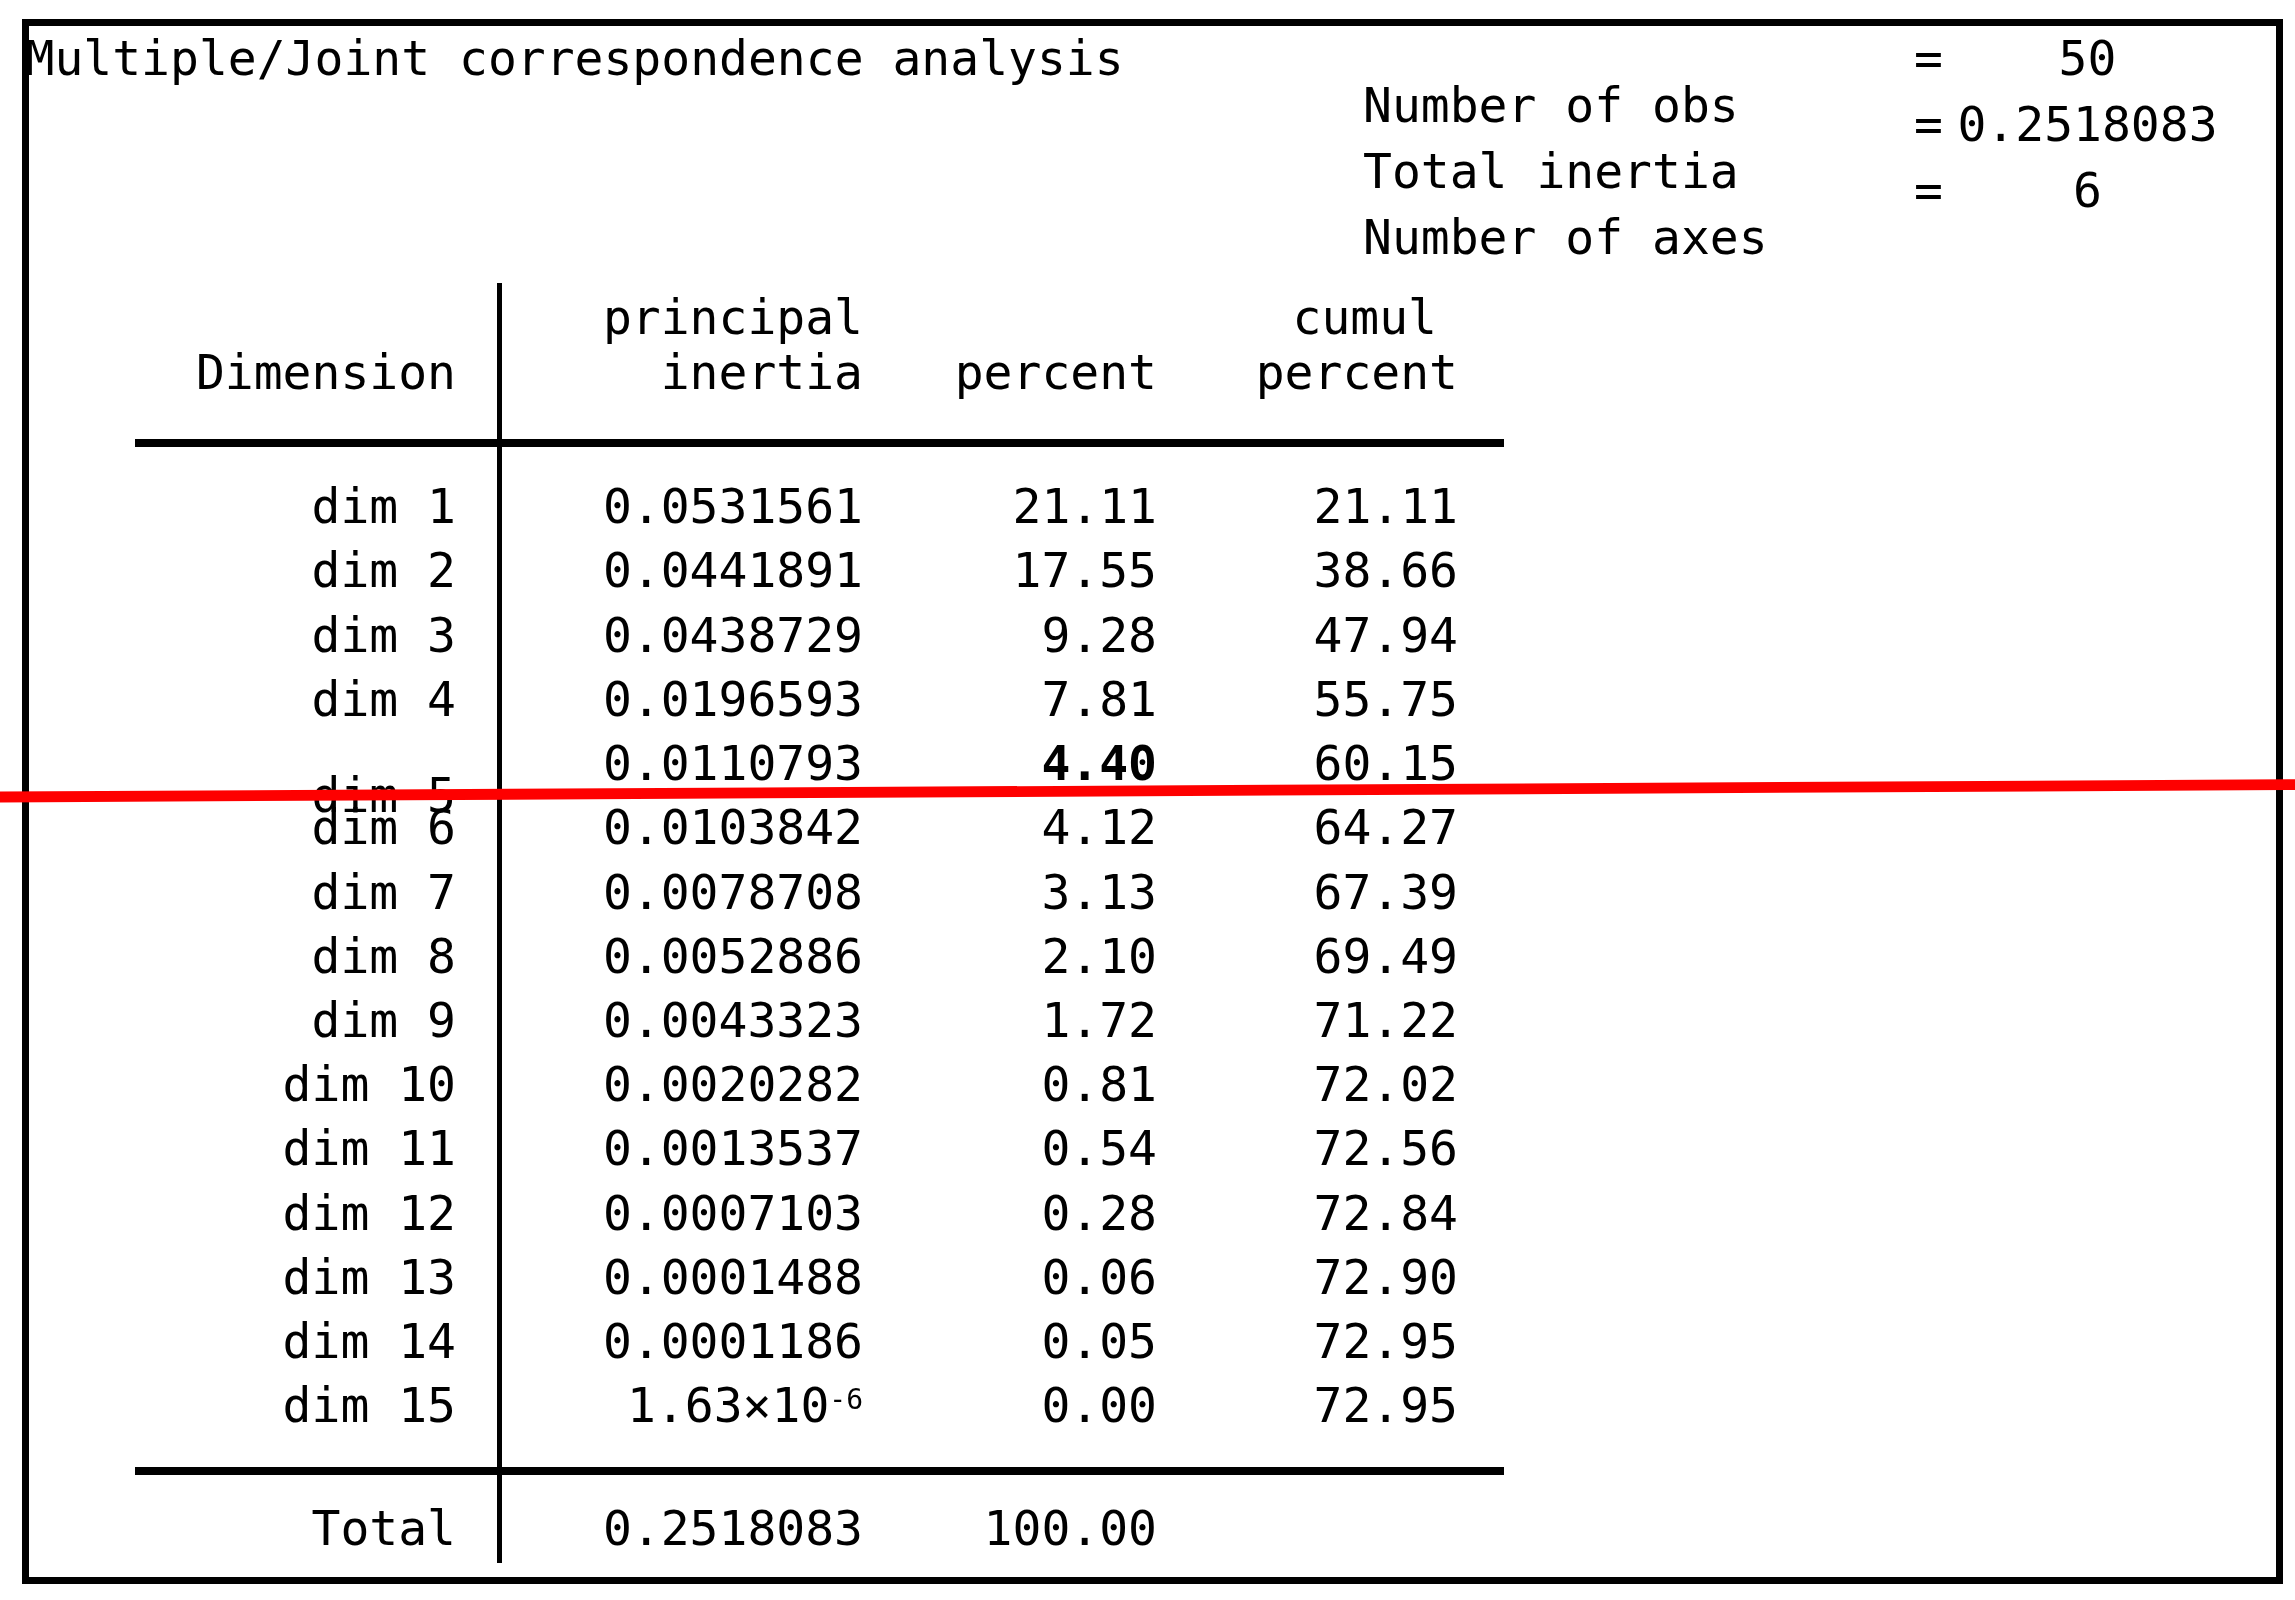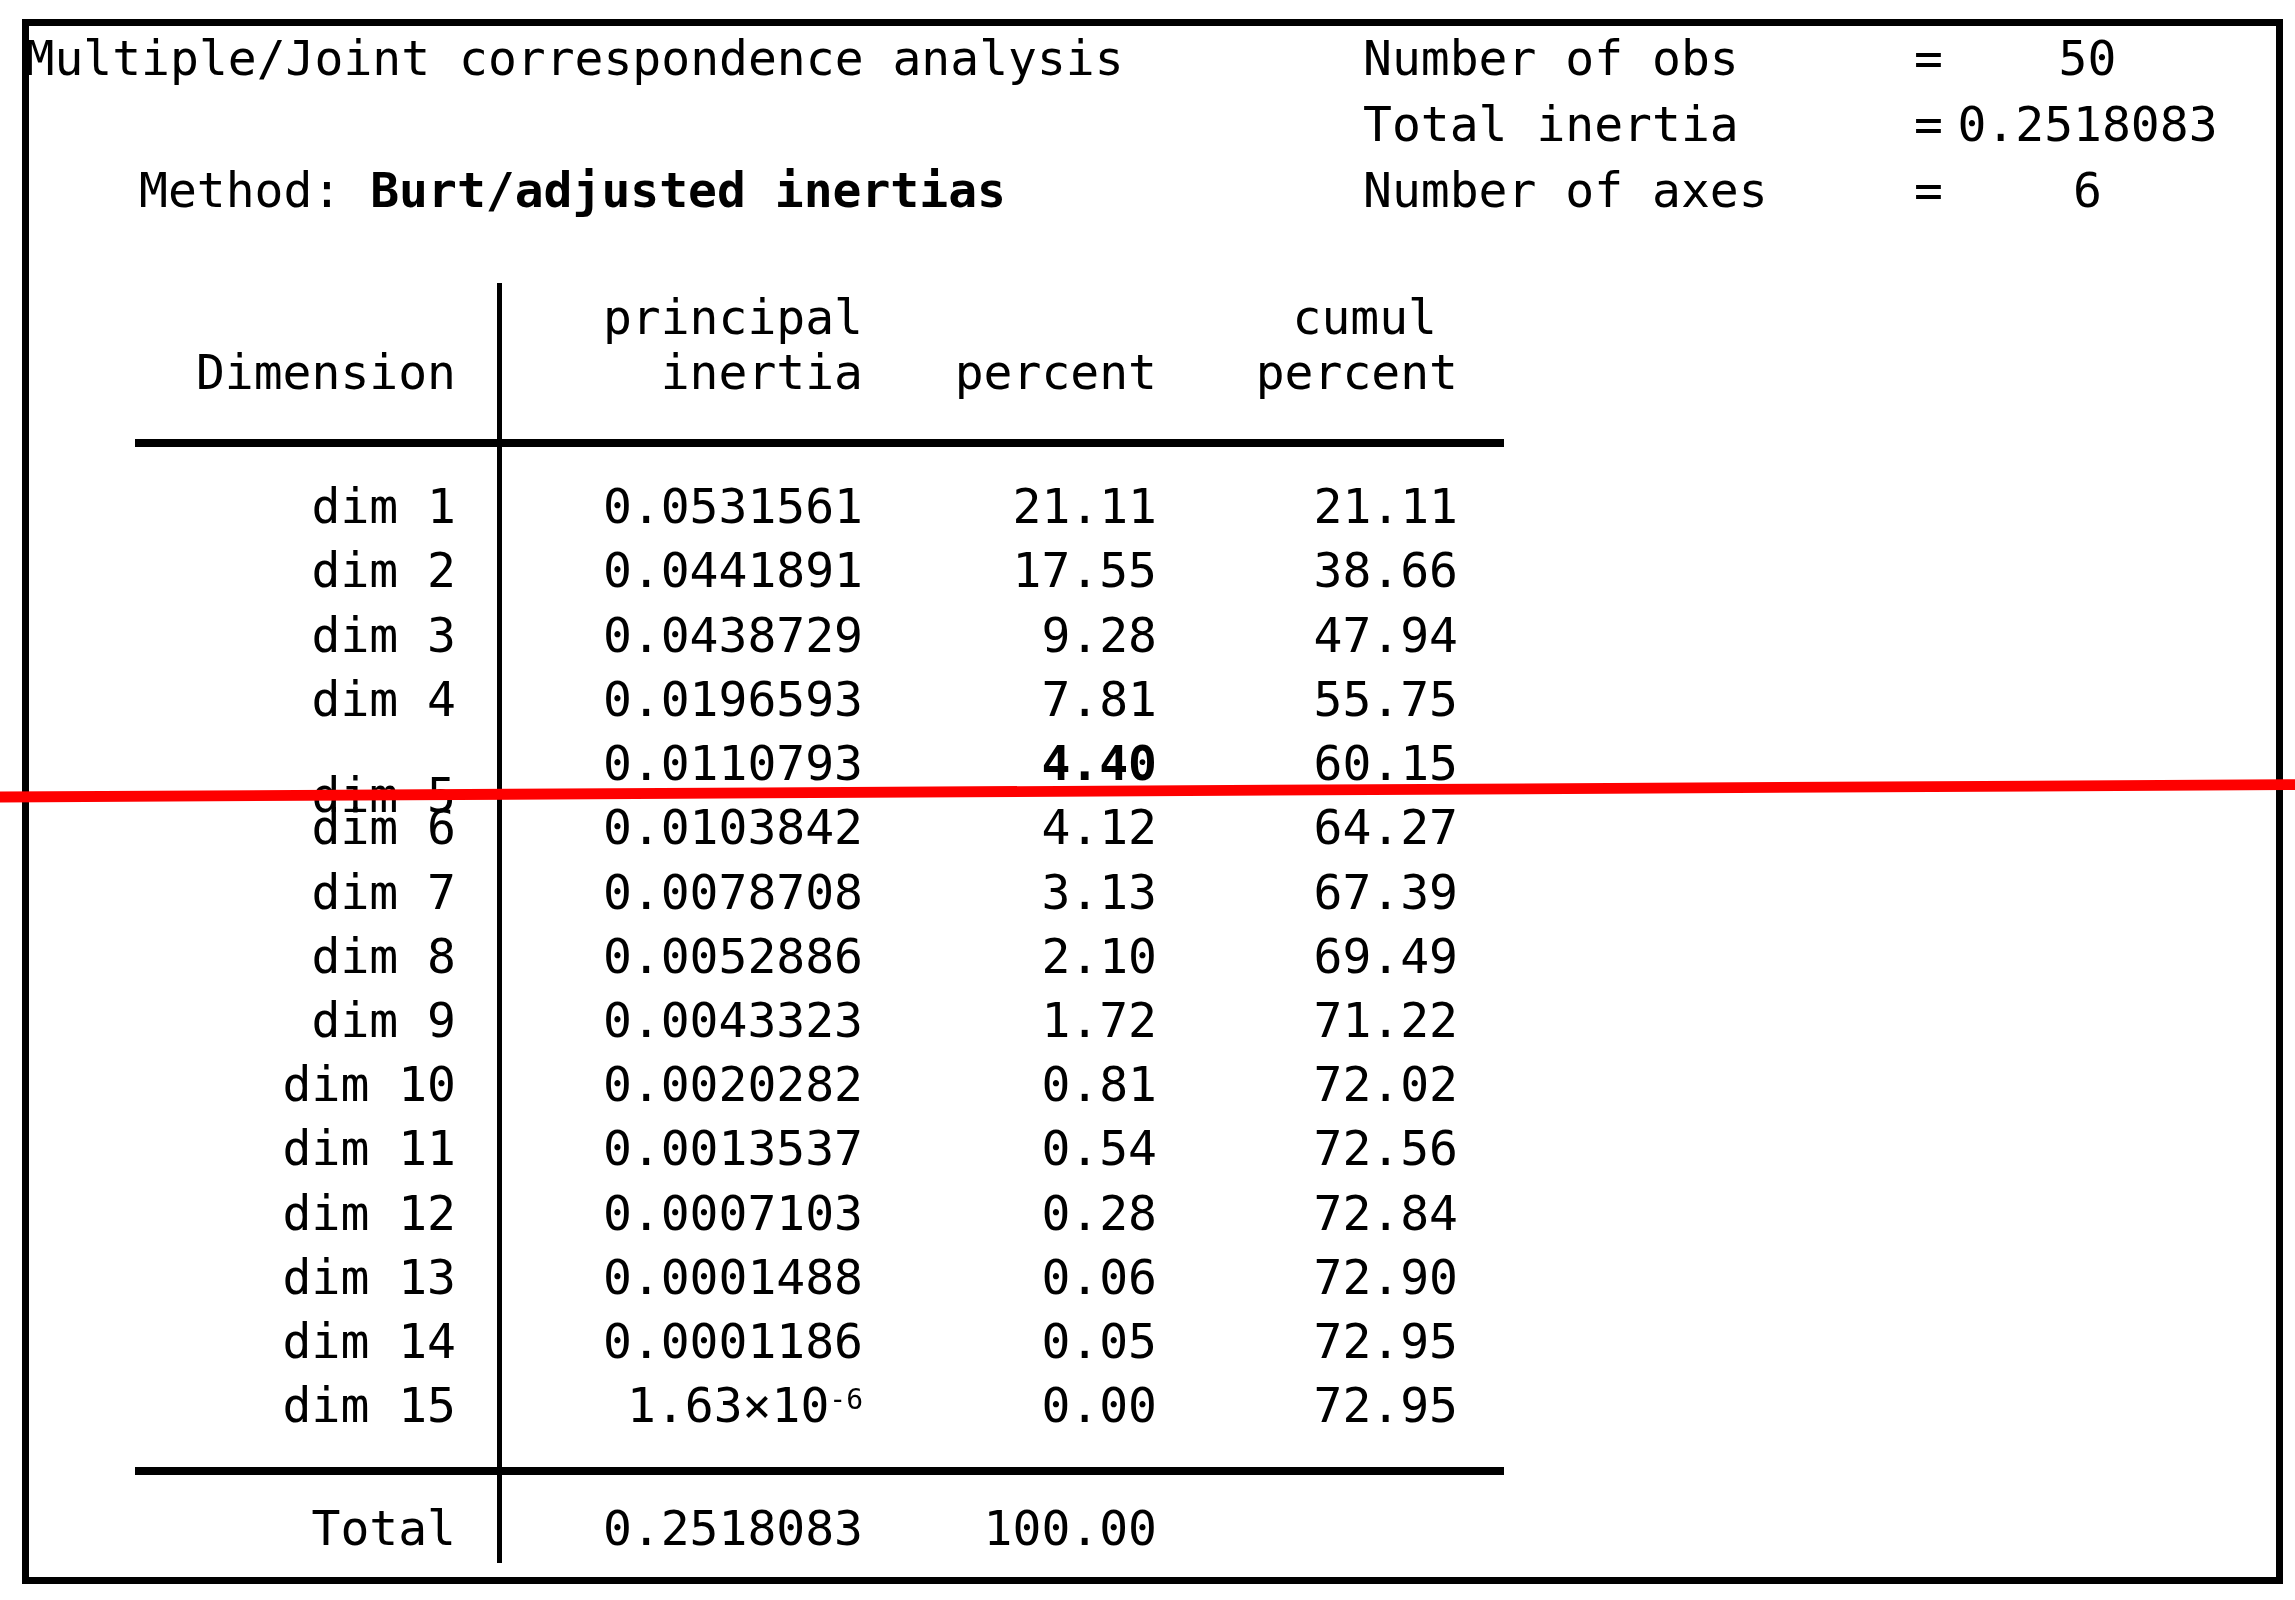--- a/index.html
+++ b/index.html
@@ -9,21 +9,21 @@
   .t{position:absolute;font-family:"DejaVu Sans Mono","Liberation Mono",monospace;
      font-size:48px;line-height:65px;color:#000;white-space:pre;}
   .r{text-align:right;}
   .b{font-weight:bold;}
   
   .c-dim {left:116px;width:340px;}   
   .c-in  {left:511px;width:352px;}   
   .c-pc  {left:913px;width:244px;}  
   .c-cu  {left:1191px;width:267px;}  
   .c-cuh {left:1191px;width:246px;}  
-  .stat-label{left:1363px;}
+  .stat-label{left:1363px;margin-top:47px;}
   .stat-eq{left:1914px;}
   .stat-val{left:1934px;width:307px;text-align:center;}
   .vbar{position:absolute;left:497px;top:283px;width:4.6px;height:1280px;background:#000;}
   .hrule{position:absolute;left:135px;width:1369px;height:7.7px;background:#000;}
   .hrule1{top:439px;}
   .hrule2{top:1467px;}
   .sup{font-size:28px;line-height:0;vertical-align:0.45em;}
   .redline-svg{position:absolute;left:0;top:0;z-index:5;}
 </style>
 </head>
@@ -46,21 +46,20 @@
     <div class="t stat-eq" style="top:92px;">=</div>
     <div class="t stat-val" style="top:92px;">0.2518083</div>
   </div>
 
   <div>
     <div class="t stat-label" style="top:158px;">Number of axes</div>
     <div class="t stat-eq" style="top:158px;">=</div>
     <div class="t stat-val" style="top:158px;">6</div>
   </div>
 
-  <div class="t" style="left:139px;top:158px;"><span>Method: </span><span class="b">Burt/adjusted inertias</span></div>
 
   <div class="vbar"></div>
   <div class="hrule hrule1"></div>
   <div class="hrule hrule2"></div>
 
   <div>
     <div class="t r c-in" style="top:285px;">principal</div>
     <div class="t r c-cuh" style="top:285px;">cumul</div>
     <div class="t r c-dim" style="top:340px;">Dimension</div>
     <div class="t r c-in" style="top:340px;">inertia</div>

